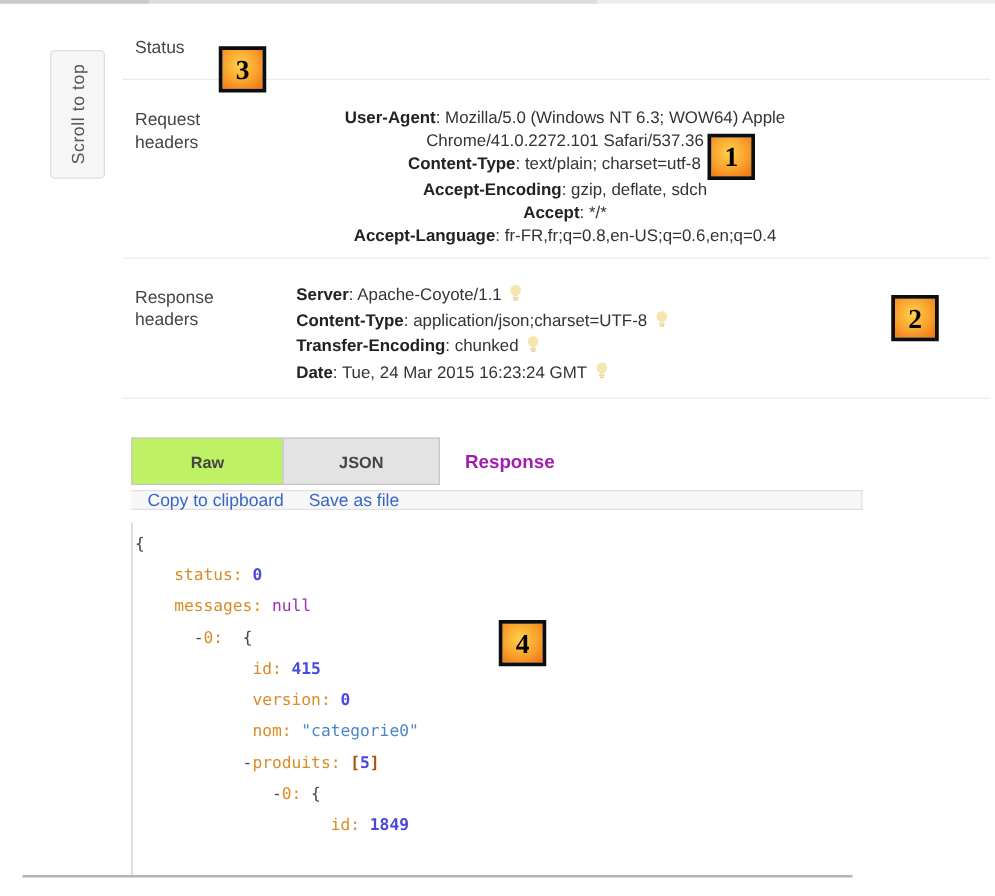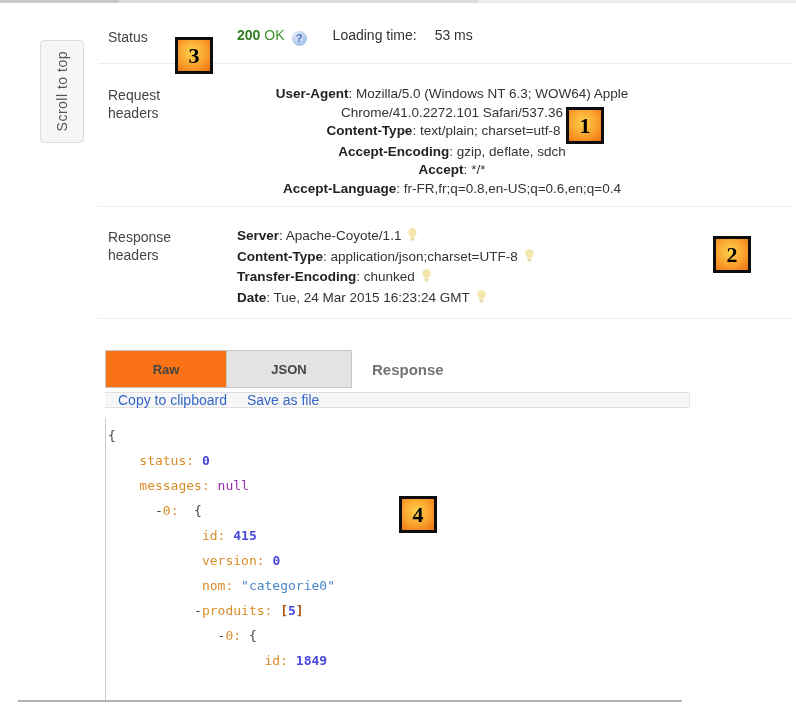--- a/index.html
+++ b/index.html
@@ -42,23 +42,23 @@
   .headers-block{position:absolute;left:237px;font-size:13.5px;line-height:18.5px;color:#333;}
   #req-headers{top:85px;width:430px;text-align:center;}
   #resp-headers{top:227px;width:480px;}
   .header-line{white-space:pre-line;}
   .h-name{font-weight:bold;color:#222;}
   .bulb{display:inline-block;margin-left:6px;vertical-align:-2px;cursor:pointer;}
 
   .tab{position:absolute;top:350px;height:38px;border:1px solid #c6c6c6;
     font-size:13px;font-weight:bold;color:#444;text-align:center;cursor:pointer;
     font-family:"Liberation Sans",sans-serif;}
-  #tab-raw{left:105px;width:122px;background:#f97316;}
+  #tab-raw{left:105px;width:122px;background:#bef264;}
   #tab-json{left:226px;width:126px;background:#e3e3e3;}
-  #panel-title{position:absolute;left:372px;top:361px;font-size:15px;font-weight:bold;color:#737373;}
+  #panel-title{position:absolute;left:372px;top:361px;font-size:15px;font-weight:bold;color:#a21caf;}
 
   #copy-bar{position:absolute;left:105px;top:392px;width:585px;height:16px;
     background:#f7f7f7;border-top:1px solid #e0e0e0;border-bottom:1px solid #e0e0e0;
     border-right:1px solid #e6e6e6;display:flex;align-items:center;font-size:14px;}
   #copy-bar a{color:var(--c-link);text-decoration:none;cursor:pointer;}
   #copy-link{margin-left:13px;} #save-link{margin-left:20px;}
 
   #json-panel{position:absolute;left:105px;top:418px;width:585px;height:282px;
     border-left:1px solid #ccc;overflow:hidden;padding:5px 0 0 2px;}
   .code-line{font-family:"DejaVu Sans Mono",monospace;font-size:13px;line-height:25px;
@@ -88,23 +88,20 @@
 <div id="page">
 
   <div id="topbar"></div>
 
   <button id="scroll-top">
     <span>Scroll to top</span>
   </button>
 
   <div class="fieldlabel" id="status-label">Status</div>
 
-  <div id="status-value">
-    <span class="st-code">200</span><span class="st-reason">OK</span><span class="help">?</span><span class="lt-label">Loading time:</span><span class="lt-value">53 ms</span>
-  </div>
 
   <div class="sep" id="sep1"></div>
 
   <div class="fieldlabel" id="req-label">Request headers</div>
   <div class="headers-block" id="req-headers">
       <div class="header-line"><span class="h-name">User-Agent</span><span>: </span><span class="h-value">Mozilla/5.0 (Windows NT 6.3; WOW64) Apple
 Chrome/41.0.2272.101 Safari/537.36</span></div>
       <div class="header-line"><span class="h-name">Content-Type</span><span>: </span><span class="h-value">text/plain; charset=utf-8</span><span class="bulb"><svg width="11" height="15" viewBox="0 0 12 16">
             <path d="M6 1a4.6 4.6 0 0 0-2.6 8.4c.5.4.8 1 .8 1.6h3.6c0-.6.3-1.2.8-1.6A4.6 4.6 0 0 0 6 1z" fill="#f4e7ae"></path>
             <rect x="3.6" y="11.4" width="4.8" height="1.4" fill="#e9d89a"></rect>

